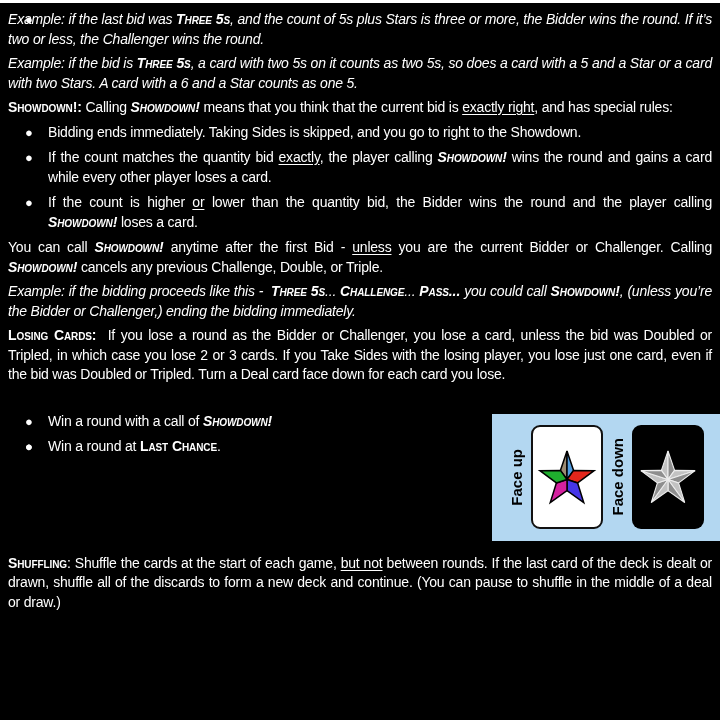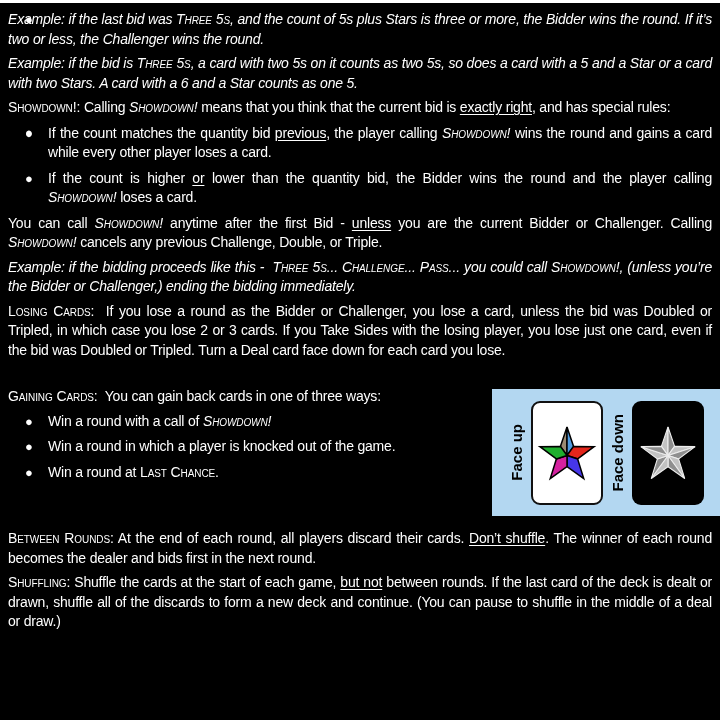--- a/index.html
+++ b/index.html
@@ -8,21 +8,21 @@
     box-sizing:border-box;width:720px;height:720px;
     background:#000;color:#fff;
     font-family:"Liberation Sans",sans-serif;
     font-size:14px;letter-spacing:-0.2px;line-height:19.5px;
     padding:0 8px;
   }
   .top-line{height:3px;background:#fff;margin:0 -8px 7px -8px;}
   .block{margin:3px 0 5px 0;text-align:justify;}
   .block.bullet{position:relative;padding-left:40px;margin:4px 0 6px 0;}
   .marker{position:absolute;left:17px;top:0px;font-size:13px;line-height:19.5px;}
-  .s-b{font-weight:400;}
+  .s-b{font-weight:700;}
   .s-i{font-style:italic;}
   .s-u{text-decoration:underline;text-underline-offset:2px;}
   .s-c{font-variant:small-caps;letter-spacing:-0.1px;}
   .gaining-section{margin-top:27px;}
   .figure{
     float:right;width:228px;height:127px;
     margin:2px -8px 8px 10px;
     display:flex;align-items:center;justify-content:center;gap:7px;
   }
   .fig-label{
@@ -39,22 +39,22 @@
 <body>
 
 <div class="page" style="background: rgb(0, 0, 0); color: rgb(255, 255, 255);">
   <div class="top-line"></div>
 
   <div id="blocks-top">
       <div class="block bullet"><span class="marker">●</span></div>
       <div class="block example"><span class="s-i">Example: if the last bid was </span><span class="s-b s-i s-c">Three 5s</span><span class="s-i">, and the count of 5s plus Stars is three or more, the Bidder wins the round. If it’s two or less, the Challenger wins the round.</span></div>
       <div class="block example"><span class="s-i">Example: if the bid is </span><span class="s-b s-i s-c">Three 5s</span><span class="s-i">, a card with two 5s on it counts as two 5s, so does a card with a 5 and a Star or a card with two Stars. A card with a 6 and a Star counts as one 5.</span></div>
       <div class="block paragraph"><span class="s-b s-c">Showdown!:</span><span> Calling </span><span class="s-b s-i s-c">Showdown!</span><span> means that you think that the current bid is </span><span class="s-u">exactly right</span><span>, and has special rules:</span></div>
-      <div class="block bullet"><span class="marker">●</span></div>
-      <div class="block bullet"><span class="marker">●</span><span>If the count matches the quantity bid </span><span class="s-u">previous</span><span>, the player calling </span><span class="s-b s-i s-c">Showdown!</span><span> wins the round and gains a card while every other player loses a card.</span></div>
+      <div class="block bullet"><span class="marker">●</span><span>Bidding ends immediately. Taking Sides is skipped, and you go to right to the Showdown.</span></div>
+      <div class="block bullet"><span class="marker">●</span><span>If the count matches the quantity bid </span><span class="s-u">exactly</span><span>, the player calling </span><span class="s-b s-i s-c">Showdown!</span><span> wins the round and gains a card while every other player loses a card.</span></div>
       <div class="block bullet"><span class="marker">●</span><span>If the count is higher </span><span class="s-u">or</span><span> lower than the quantity bid, the Bidder wins the round and the player calling </span><span class="s-b s-i s-c">Showdown!</span><span> loses a card.</span></div>
       <div class="block paragraph"><span>You can call </span><span class="s-b s-i s-c">Showdown!</span><span> anytime after the first Bid - </span><span class="s-u">unless</span><span> you are the current Bidder or Challenger. Calling </span><span class="s-b s-i s-c">Showdown!</span><span> cancels any previous Challenge, Double, or Triple.</span></div>
       <div class="block example"><span class="s-i">Example: if the bidding proceeds like this -&nbsp; </span><span class="s-b s-i s-c">Three 5s</span><span class="s-i">... </span><span class="s-b s-i s-c">Challenge</span><span class="s-i">... </span><span class="s-b s-i s-c">Pass...</span><span class="s-i"> you could call </span><span class="s-b s-i s-c">Showdown!</span><span class="s-i">, (unless you’re the Bidder or Challenger,) ending the bidding immediately.</span></div>
       <div class="block paragraph"><span class="s-b s-c">Losing Cards:</span><span>&nbsp; If you lose a round as the Bidder or Challenger, you lose a card, unless the bid was Doubled or Tripled, in which case you lose 2 or 3 cards. If you Take Sides with the losing player, you lose just one card, even if the bid was Doubled or Tripled. Turn a Deal card face down for each card you lose.</span></div>
     </div>
 
   <div class="gaining-section">
     <div class="figure" style="background: rgb(179, 215, 241);">
       <div class="fig-label">Face up</div>
       <div class="card card-white" style="background: rgb(255, 255, 255);">
@@ -81,24 +81,22 @@
             <polygon points="50,52 77,89.2 50,70" fill="#8e8e8e"></polygon>
             <polygon points="50,52 50,70 23,89.2" fill="#c2c2c2"></polygon>
             <polygon points="50,52 23,89.2 32.9,57.6" fill="#8e8e8e"></polygon>
             <polygon points="50,52 32.9,57.6 6.3,37.8" fill="#c2c2c2"></polygon>
             <polygon points="50,52 6.3,37.8 39.4,37.4" fill="#8e8e8e"></polygon>
           </g>
         </svg>
       </div>
     </div>
     <div id="blocks-gaining">
-        <div class="block paragraph"><span class="s-b s-c">Gaining Cards:</span><span>&nbsp; You can gain back cards in one of three ways:</span></div>
         <div class="block bullet"><span class="marker">●</span><span>Win a round with a call of </span><span class="s-b s-i s-c">Showdown!</span></div>
-        <div class="block bullet"><span class="marker">●</span><span>Win a round in which a player is knocked out of the game.</span></div>
+        <div class="block bullet"><span class="marker">●</span></div>
         <div class="block bullet"><span class="marker">●</span><span>Win a round at </span><span class="s-b s-c">Last Chance</span><span>.</span></div>
       </div>
   </div>
 
   <div id="blocks-bottom" class="bottom-section">
-      <div class="block paragraph"><span class="s-b s-c">Between Rounds:</span><span> At the end of each round, all players discard their cards. </span><span class="s-u">Don’t shuffle</span><span>. The winner of each round becomes the dealer and bids first in the next round.</span></div>
       <div class="block paragraph"><span class="s-b s-c">Shuffling</span><span>: Shuffle the cards at the start of each game, </span><span class="s-u">but not</span><span> between rounds. If the last card of the deck is dealt or drawn, shuffle all of the discards to form a new deck and continue. (You can pause to shuffle in the middle of a deal or draw.)</span></div>
     </div>
 </div>
 
 </body></html>

